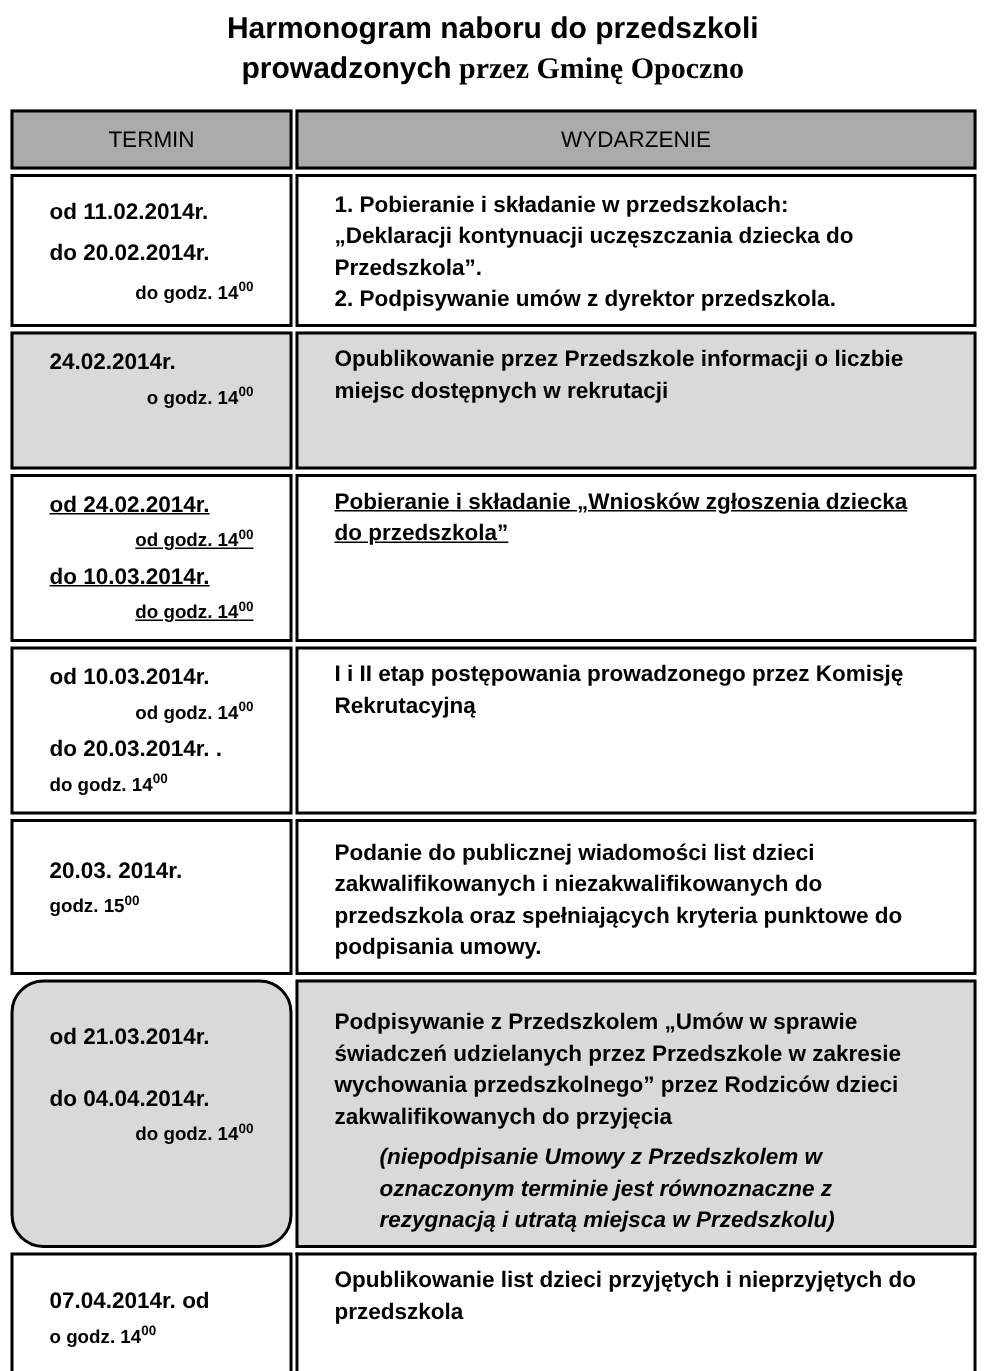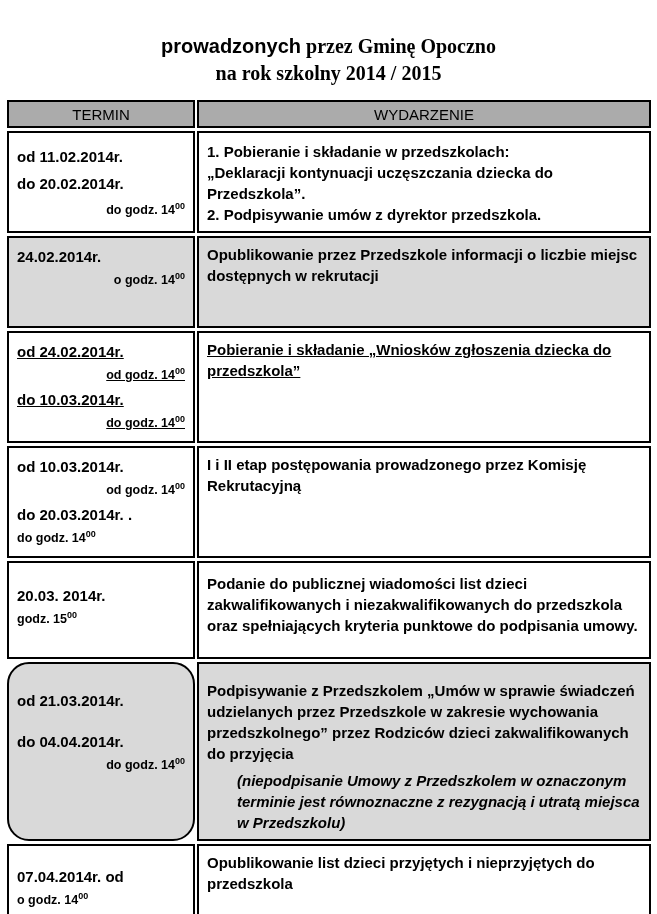--- a/index.html
+++ b/index.html
@@ -41,28 +41,28 @@
     box-sizing: border-box;
     background: #ffffff;
   }
   col.c-termin { width: 188px; }
   col.c-event  { width: auto; }
 
   table.sched th {
     background: #ababab;
     font-weight: normal;
     font-size: 15px;
-    height: 28px;
+    height: 40px;
     text-align: center;
     padding: 2px;
   }
 
   table.sched td {
     vertical-align: top;
-    padding: 6px 8px;
+    padding: 6px 24px;
     font-size: 15px;
     font-weight: bold;
     line-height: 21px;
   }
   tr.shaded td { background: #d9d9d9; }
 
   
   tr.r1 td { height: 92px; }
   tr.r2 td { height: 92px; }
   tr.r3 td { height: 92px; text-decoration: underline; }
@@ -103,23 +103,22 @@
   }
   
   tr.r7 td.event { border-bottom-color: transparent; }
 </style>
 </head>
 <body>
 
 <div class="page">
 
   <h1 class="title">
-    <br>
+    <span class="sans">Harmonogram naboru do przedszkoli</span><br>
     <span class="sans">prowadzonych</span><span class="serif"> przez Gminę Opoczno</span><br>
-    <span class="serif">na rok szkolny 2014 / 2015</span>
   </h1>
 
   <div class="sched-wrap">
     <table class="sched">
       <colgroup>
         <col class="c-termin">
         <col class="c-event">
       </colgroup>
       <thead>
         <tr>

